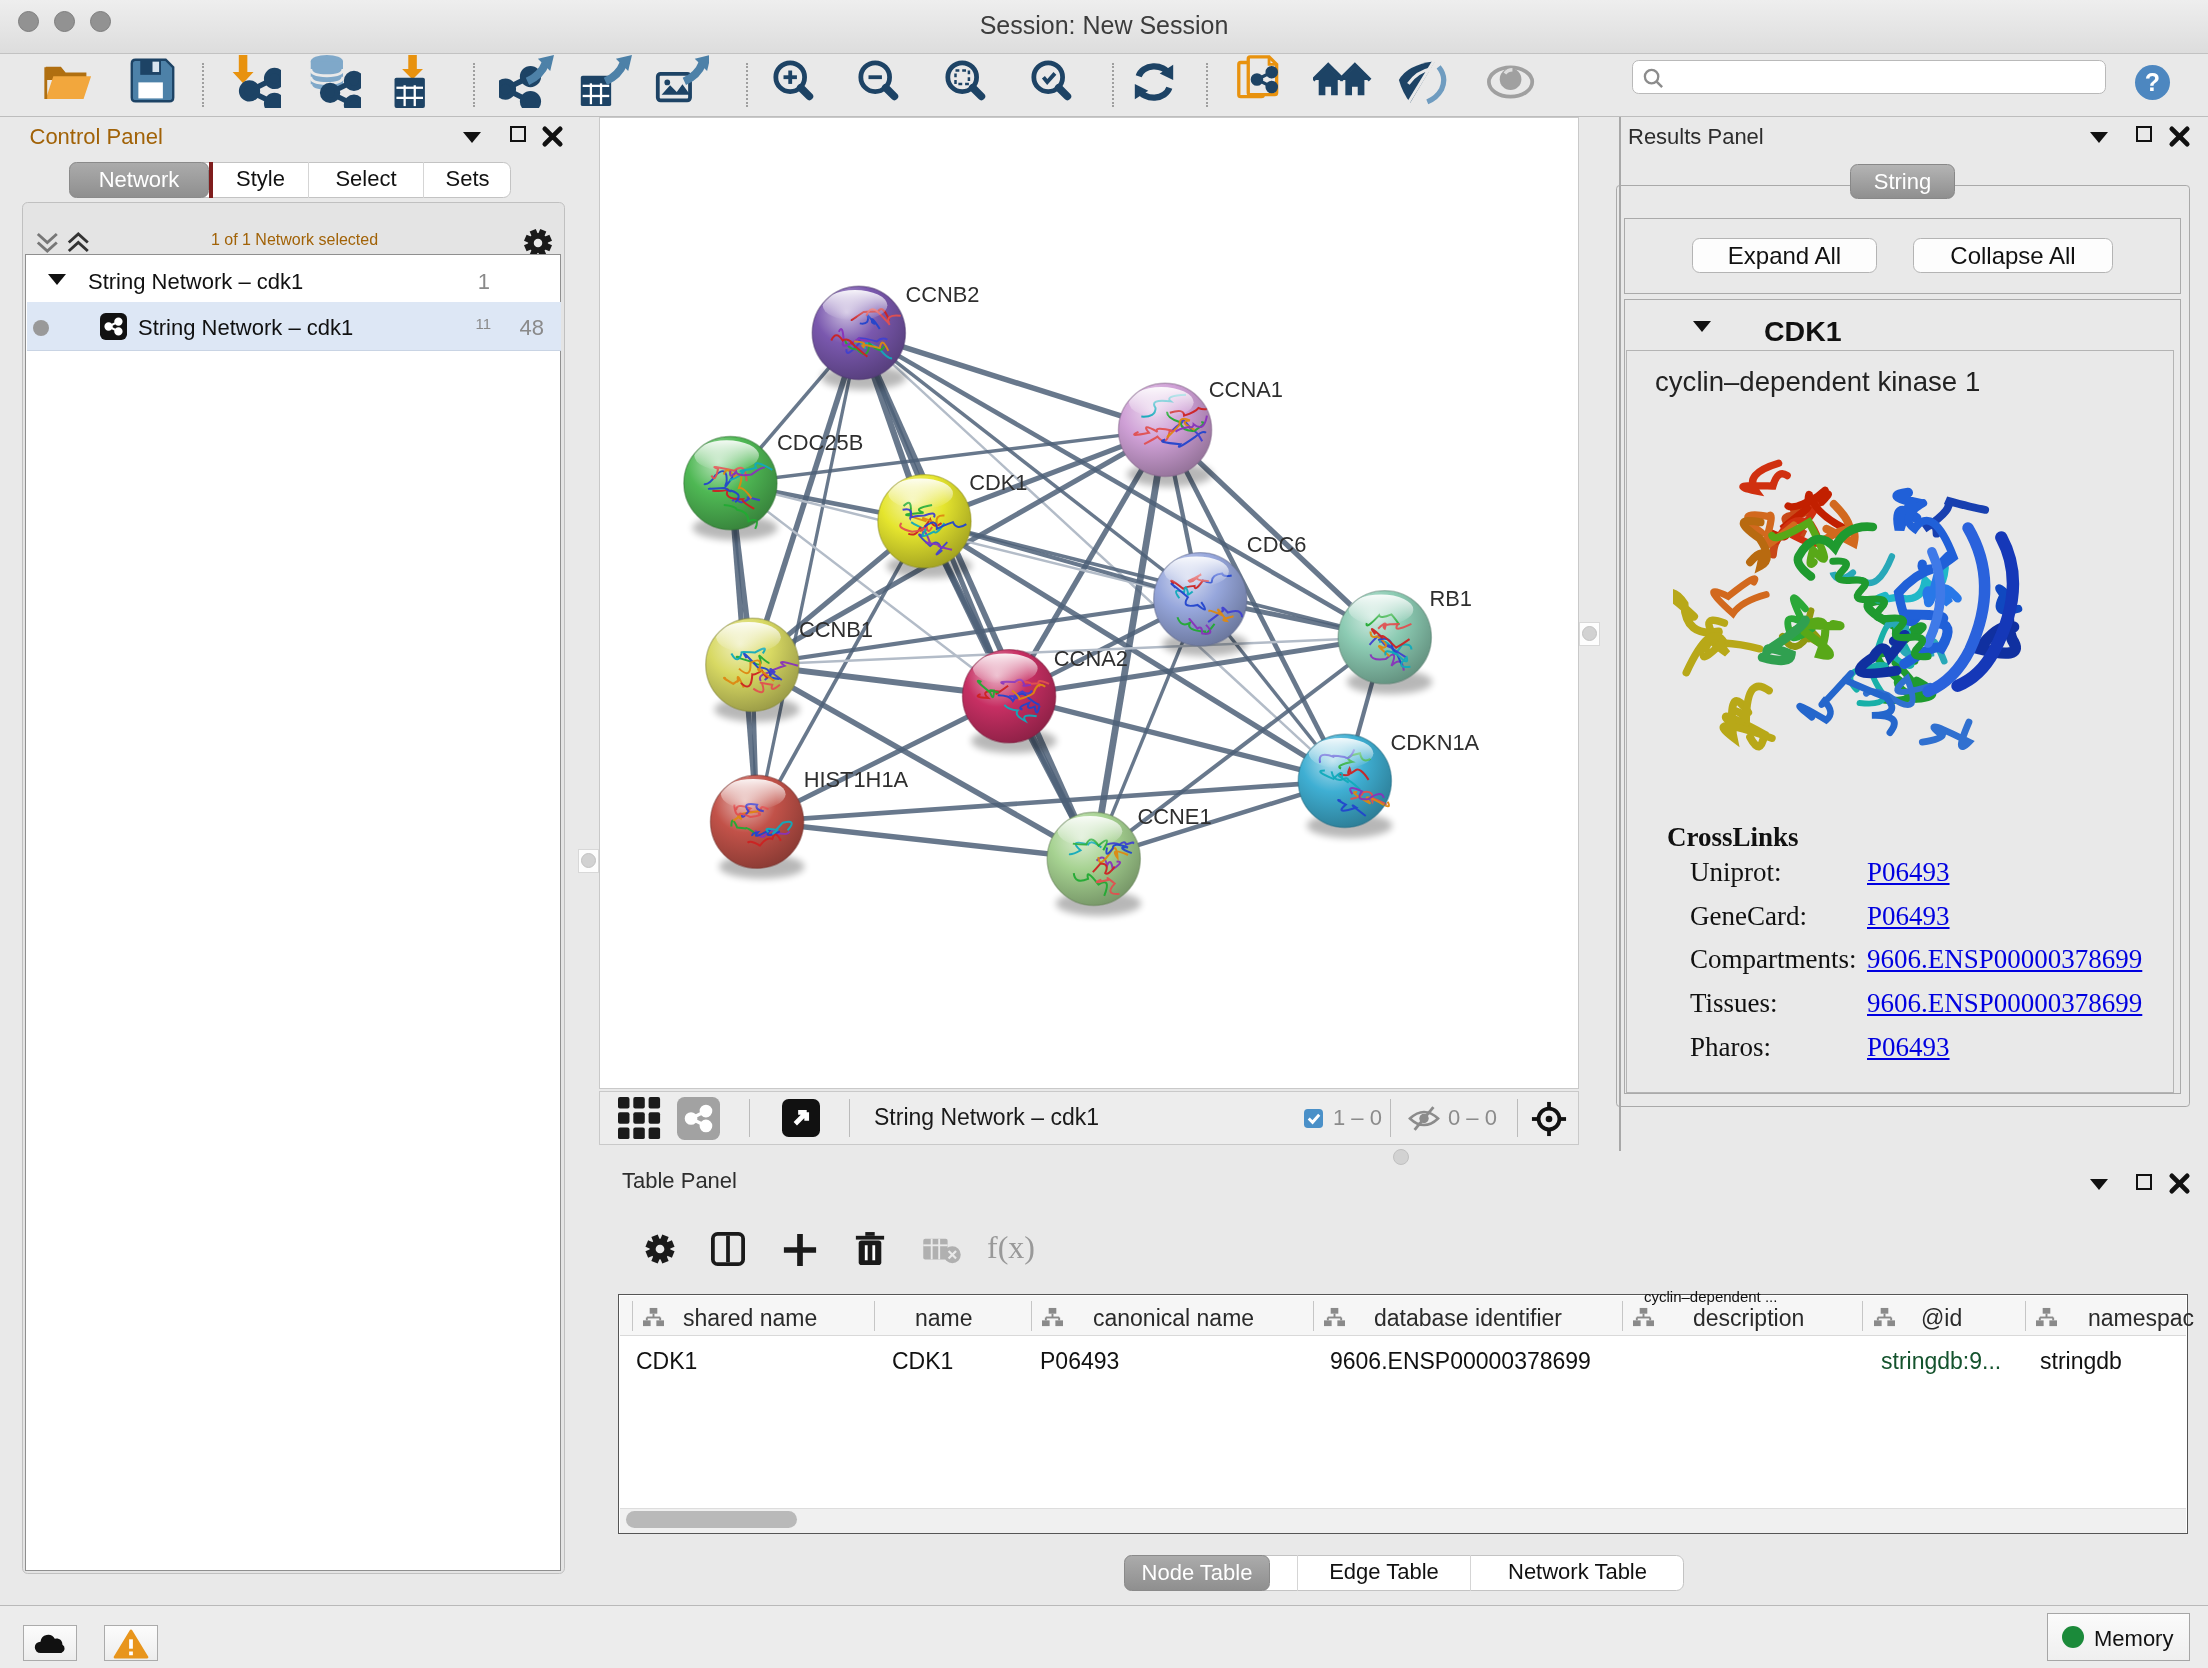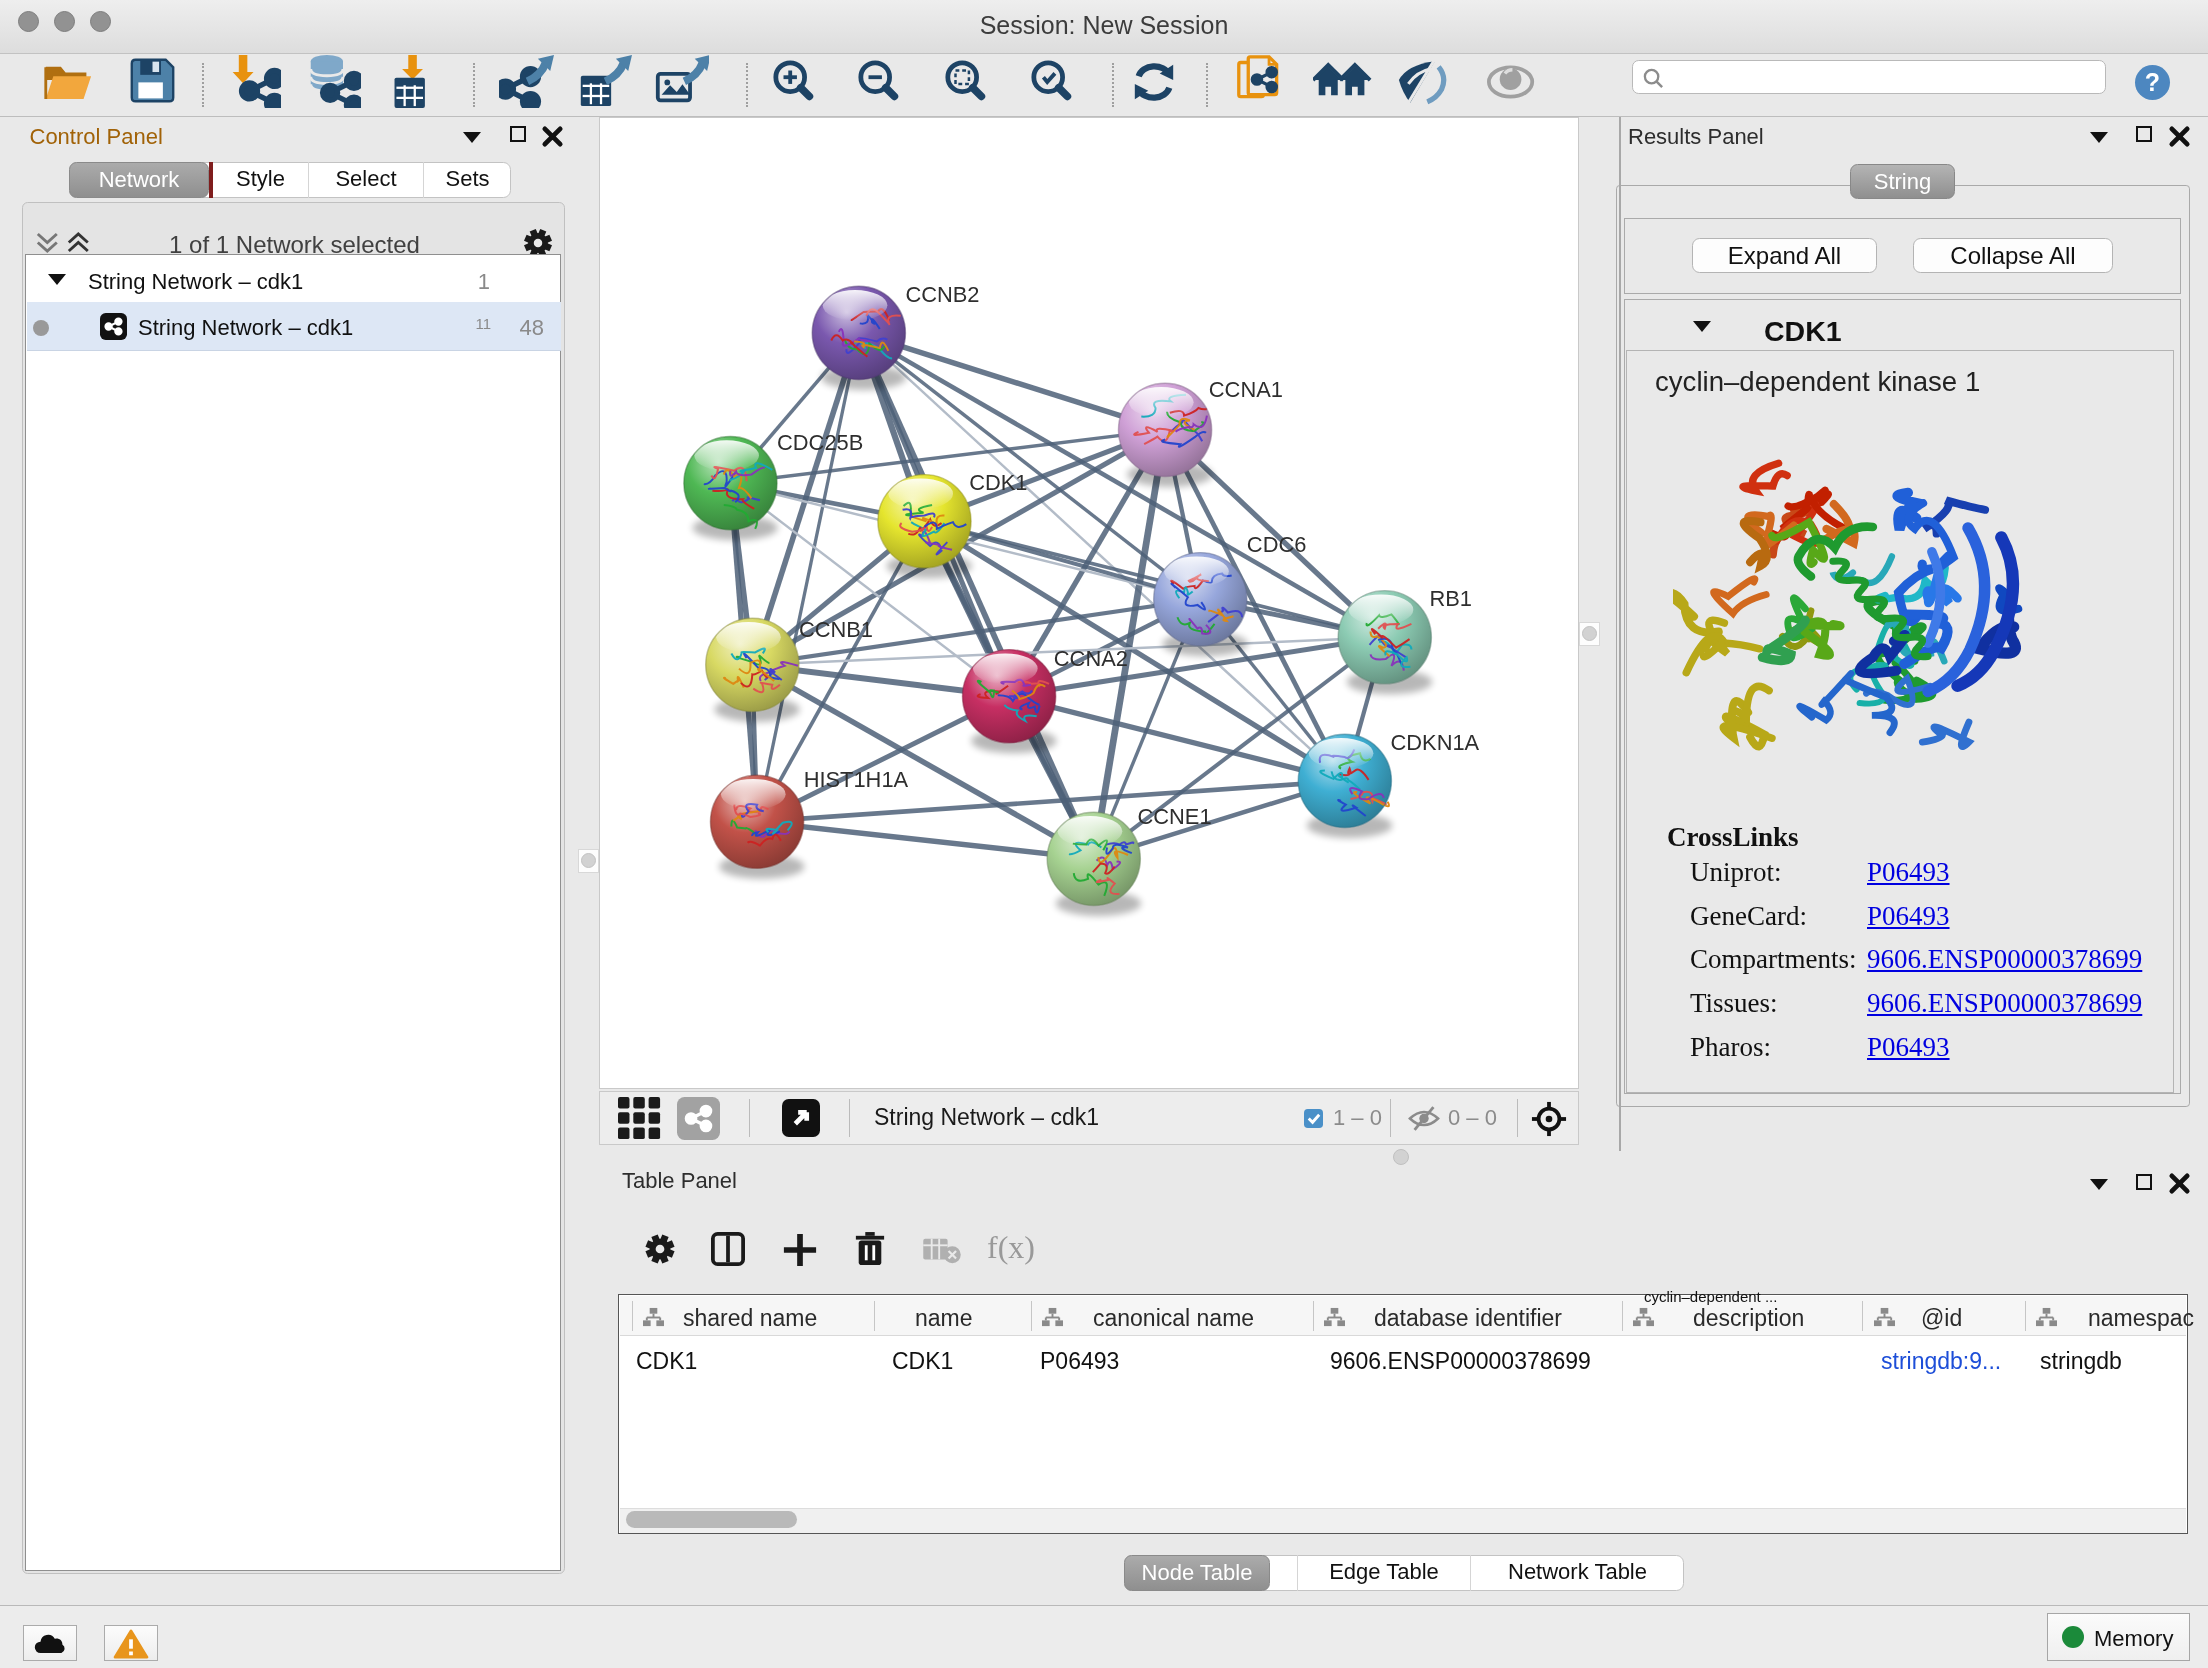--- a/index.html
+++ b/index.html
@@ -165,21 +165,21 @@
 <div class="abs" style="left:209px;top:162px;width:99px;height:36px;border-left:4px solid #7f1d1d;color:#111;text-align:center;line-height:34px;font-size:22px">Style</div>
 <div class="abs" style="left:308px;top:162px;width:115px;height:36px;border-left:1px solid #d5d5d5;color:#111;text-align:center;line-height:34px;font-size:22px">Select</div>
 <div class="abs" style="left:423px;top:162px;width:88px;height:36px;border-left:1px solid #d5d5d5;color:#111;text-align:center;line-height:34px;font-size:22px">Sets</div>
 <div class="abs" style="left:22px;top:202px;width:543px;height:1372px;background:#e4e4e4;border:1px solid #c0c0c0;border-radius:5.7px"></div>
 <svg style="position:absolute;left:34px;top:231px" width="28.5" height="23" viewBox="0 0 30 24">
     <path d="M4,3 l10,9 l10,-9 M4,12 l10,9 l10,-9" fill="none" stroke="#777" stroke-width="3"></path>
   </svg>
 <svg style="position:absolute;left:65px;top:231px" width="28.5" height="23" viewBox="0 0 30 24">
     <path d="M4,12 l10,-9 l10,9 M4,21 l10,-9 l10,9" fill="none" stroke="#333" stroke-width="3"></path>
   </svg>
-<div class="abs" style="left:95px;top:231px;width:399px;text-align:center;font-size:24px;color:#404040">1 of 1 Network selected</div>
+<div class="abs" style="left:95px;top:231px;width:399px;text-align:center;font-size:16px;color:#a16207">1 of 1 Network selected</div>
 <svg style="position:absolute;left:522px;top:227px" width="32" height="32" viewBox="0 0 34 34">
     <line x1="23.9" y1="19.8" x2="30.5" y2="22.6" stroke="#1a1a1a" stroke-width="7.0"></line>
     <line x1="19.8" y1="23.9" x2="22.6" y2="30.5" stroke="#1a1a1a" stroke-width="7.0"></line>
     <line x1="14.2" y1="23.9" x2="11.4" y2="30.5" stroke="#1a1a1a" stroke-width="7.0"></line>
     <line x1="10.1" y1="19.8" x2="3.5" y2="22.6" stroke="#1a1a1a" stroke-width="7.0"></line>
     <line x1="10.1" y1="14.2" x2="3.5" y2="11.4" stroke="#1a1a1a" stroke-width="7.0"></line>
     <line x1="14.2" y1="10.1" x2="11.4" y2="3.5" stroke="#1a1a1a" stroke-width="7.0"></line>
     <line x1="19.8" y1="10.1" x2="22.6" y2="3.5" stroke="#1a1a1a" stroke-width="7.0"></line>
     <line x1="23.9" y1="14.2" x2="30.5" y2="11.4" stroke="#1a1a1a" stroke-width="7.0"></line>
     <circle cx="17" cy="17" r="10.5" fill="#1a1a1a"></circle>
@@ -752,21 +752,21 @@
     <line x1="18" y1="11" x2="18" y2="14" stroke="#8a8a8a" stroke-width="2"></line>
     <rect x="0" y="14" width="8" height="6" fill="#8a8a8a"></rect>
     <rect x="14" y="14" width="8" height="6" fill="#8a8a8a"></rect>
   </svg>
 <div class="abs" style="left:2088px;top:1305px;font-size:23px;color:#2a2a2a">namespac</div>
 <div class="abs" style="left:636px;top:1348px;font-size:23px;color:#111">CDK1</div>
 <div class="abs" style="left:892px;top:1348px;font-size:23px;color:#111">CDK1</div>
 <div class="abs" style="left:1040px;top:1348px;font-size:23px;color:#111">P06493</div>
 <div class="abs" style="left:1330px;top:1348px;font-size:23px;color:#111">9606.ENSP00000378699</div>
 <div class="abs" style="left:1644px;top:1288px;font-size:15px;color:#111">cyclin–dependent ...</div>
-<div class="abs" style="left:1881px;top:1348px;font-size:23px;color:#1d4ed8">stringdb:9...</div>
+<div class="abs" style="left:1881px;top:1348px;font-size:23px;color:#14532d">stringdb:9...</div>
 <div class="abs" style="left:2040px;top:1348px;font-size:23px;color:#111">stringdb</div>
 <div class="abs" style="left:620px;top:1508px;width:1566px;height:25px;background:#f0f0f0;border-top:1px solid #ddd"></div>
 <div class="abs" style="left:626px;top:1511px;width:171px;height:17px;background:#b9b9b9;border-radius:8.6px"></div>
 <div class="abs" style="left:1124px;top:1555px;width:560px;height:36px;background:#fff;border:1px solid #c3c3c3;border-radius:7.6px"></div>
 <div class="abs" style="left:1124px;top:1555px;width:146px;height:36px;background:linear-gradient(#ababab,#8f8f8f);border:1px solid #8a8a8a;border-radius:7.6px;color:#fff;text-align:center;line-height:34px;font-size:22px">Node Table</div>
 <div class="abs" style="left:1297px;top:1555px;width:173px;height:36px;border-left:1px solid #d5d5d5;color:#111;text-align:center;line-height:34px;font-size:22px">Edge Table</div>
 <div class="abs" style="left:1470px;top:1555px;width:214px;height:36px;border-left:1px solid #d5d5d5;color:#111;text-align:center;line-height:34px;font-size:22px">Network Table</div>
 <div class="abs" style="left:0;top:1605px;width:2208px;height:64px;background:#ececec;border-top:1px solid #b9b9b9"></div>
 <div class="abs" style="left:23px;top:1625px;width:54px;height:36px;background:linear-gradient(#fcfcfc,#ededed);border:1.4px solid #ababab"></div>
 <svg style="position:absolute;left:31px;top:1632px" width="38" height="25" viewBox="0 0 40 26">

